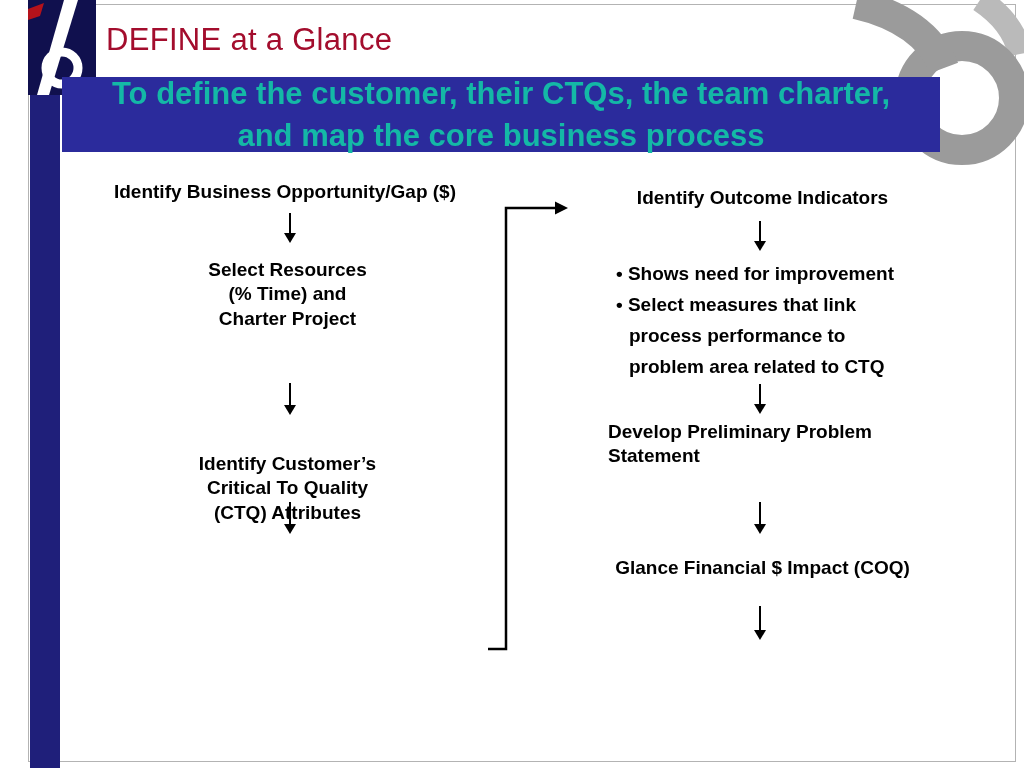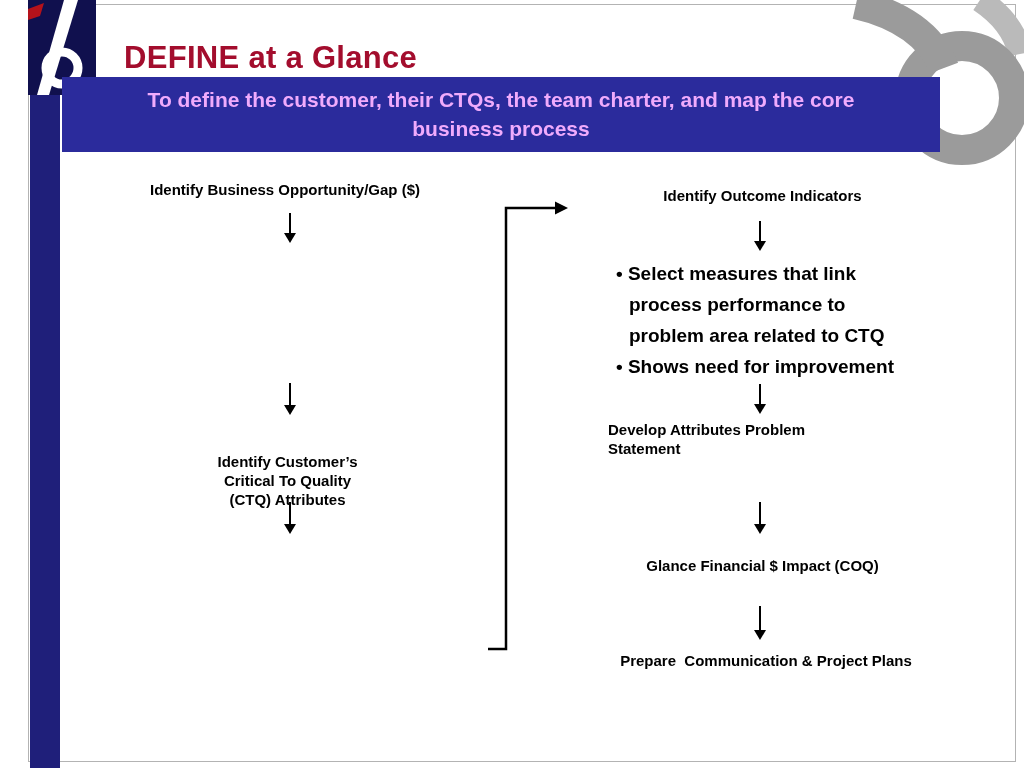--- a/index.html
+++ b/index.html
@@ -16,34 +16,34 @@
     background:var(--sidebar-bg,#1f1f7a);
   }
   .logo{
     position:absolute;left:28px;top:0;width:68px;height:95px;
     background:var(--logo-bg,#10104e);
   }
   .logo svg{display:block;width:100%;height:100%;}
   .swirl{position:absolute;right:0;top:0;width:172px;height:182px;}
   .swirl svg{display:block;width:100%;height:100%;}
   .title{
-    position:absolute;left:106px;top:22px;margin:18px;
-    font-size:31px;font-weight:bold;color:var(--title-red,#a30d2d);
+    position:absolute;left:106px;top:22px;margin:0;
+    font-size:31px;font-weight:normal;color:var(--title-red,#a30d2d);
     letter-spacing:0.3px;
   }
   .banner{
     position:absolute;left:62px;top:77px;width:878px;height:75px;
-    background:var(--banner-bg,#2b2b9c);color:#f0abfc;
+    background:var(--banner-bg,#2b2b9c);color:#14b8a6;
     display:flex;align-items:center;justify-content:center;
-    font-size:21px;font-weight:bold;text-align:center;line-height:1.35;
+    font-size:31px;font-weight:bold;text-align:center;line-height:1.35;
     box-sizing:border-box;padding:16px 48px;
   }
   .banner span{max-width:800px;}
   .tblock{
-    position:absolute;font-size:15px;font-weight:bold;color:#000;
+    position:absolute;font-size:19px;font-weight:bold;color:#000;
     line-height:1.28;white-space:pre-wrap;
   }
   .center{text-align:center;}
   .bullets{
     position:absolute;left:616px;top:258px;width:316px;
     font-size:19px;font-weight:bold;
   }
   .bullet{
     padding-left:13px;text-indent:-13px;white-space:pre-wrap;line-height:31px;
   }
@@ -87,20 +87,23 @@
     <span>To define the customer, their CTQs, the team charter, and map the core business process</span>
   </div>
 
   <div class="tblock center" style="left:100px;top:180px;width:370px;">Identify Business Opportunity/Gap ($)</div>
 
   <div class="varrow" style="left:283px;top:213px;">
     <div class="shaft" style="height:20px;"></div>
       <div class="head"></div>
   </div>
 
+  <div class="tblock center" style="left:150px;top:258px;width:275px;">Select Resources
+(% Time) and
+Charter Project</div>
 
   <div class="varrow" style="left:283px;top:383px;">
     <div class="shaft" style="height:22px;"></div>
       <div class="head"></div>
   </div>
 
   <div class="tblock center" style="left:150px;top:420px;width:275px;margin-top:32px;">Identify Customer’s
 Critical To Quality
 (CTQ) Attributes</div>
 
@@ -116,41 +119,40 @@
   </svg>
 
   <div class="tblock center" style="left:590px;top:186px;width:345px;">Identify Outcome Indicators</div>
 
   <div class="varrow" style="left:753px;top:221px;">
     <div class="shaft" style="height:20px;"></div>
       <div class="head"></div>
   </div>
 
   <div class="bullets">
+    <div class="bullet">• Shows need for improvement</div>
     <div class="bullet">• Select measures that link
 process performance to
 problem area related to CTQ</div>
-    <div class="bullet">• Shows need for improvement</div>
   </div>
 
   <div class="varrow" style="left:753px;top:384px;">
     <div class="shaft" style="height:20px;"></div>
       <div class="head"></div>
   </div>
 
-  <div class="tblock" style="left:608px;top:420px;width:310px;">Develop Attributes Problem
+  <div class="tblock" style="left:608px;top:420px;width:310px;">Develop Preliminary Problem
 Statement</div>
 
   <div class="varrow" style="left:753px;top:502px;">
     <div class="shaft" style="height:22px;"></div>
       <div class="head"></div>
   </div>
 
   <div class="tblock center" style="left:590px;top:556px;width:345px;">Glance Financial $ Impact (COQ)</div>
 
   <div class="varrow" style="left:753px;top:606px;">
     <div class="shaft" style="height:24px;"></div>
       <div class="head"></div>
   </div>
 
-  <div class="tblock center" style="left:570px;top:651px;width:392px;">Prepare  Communication &amp; Project Plans</div>
 
 </div>
 
 </body></html>

